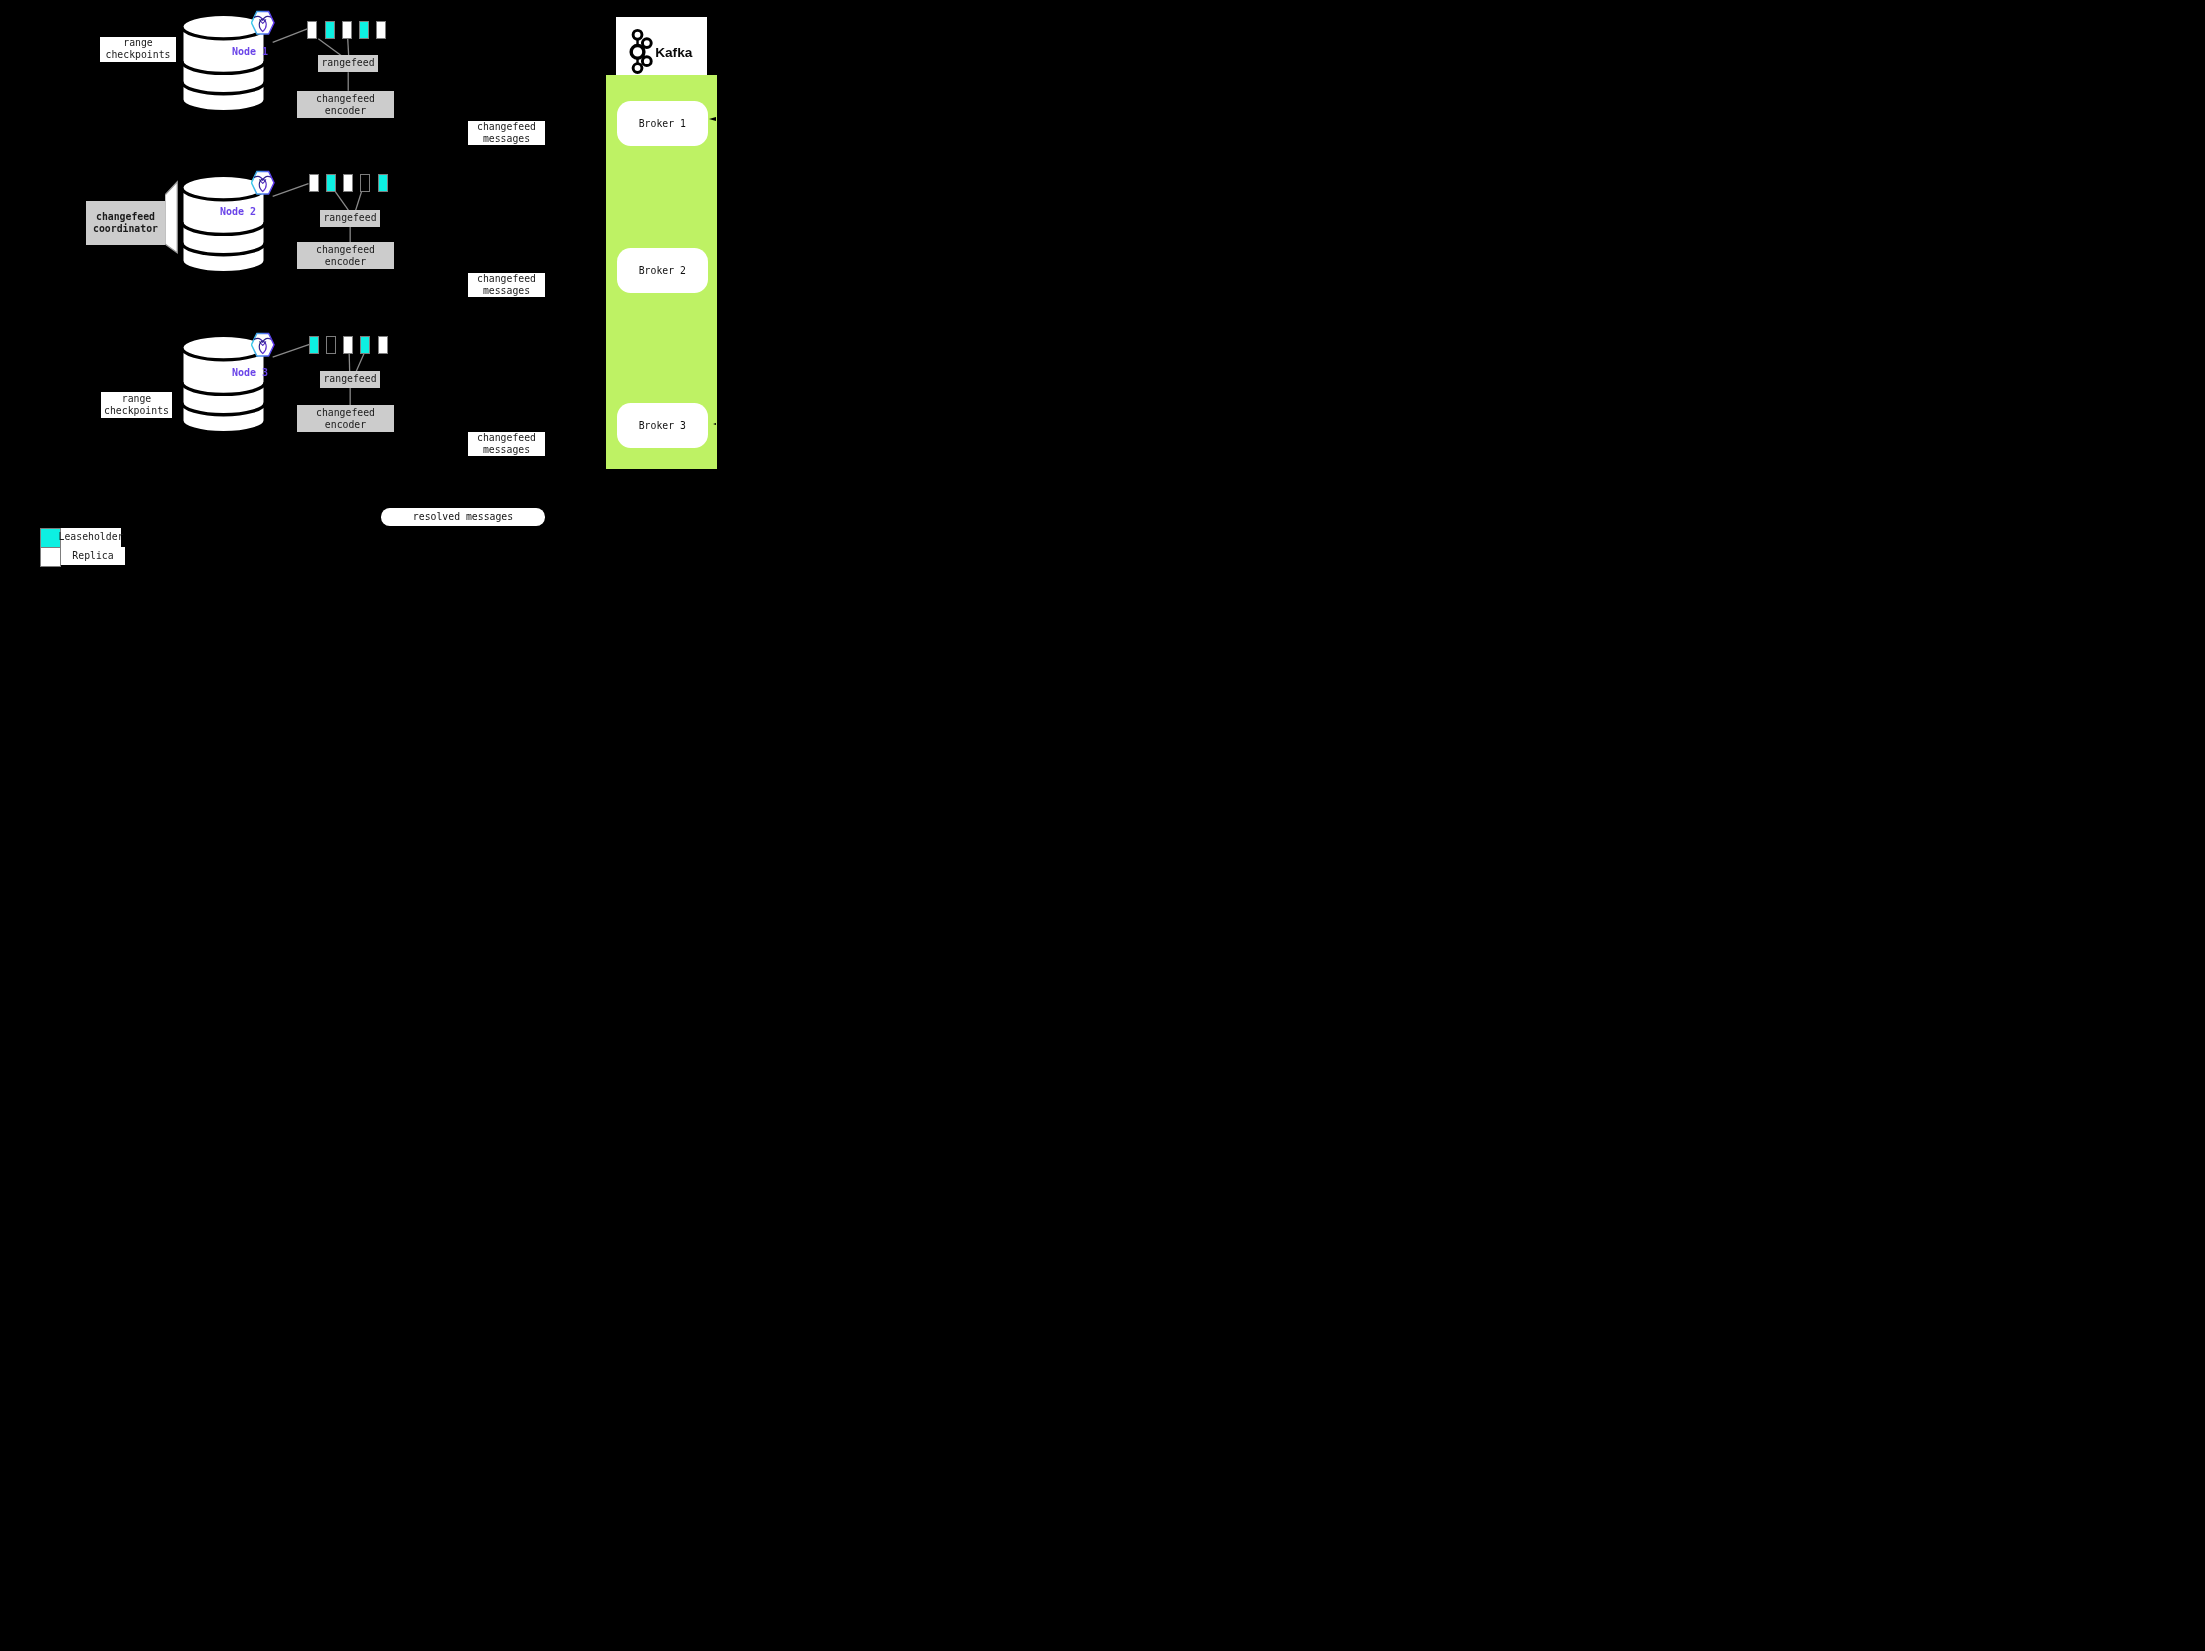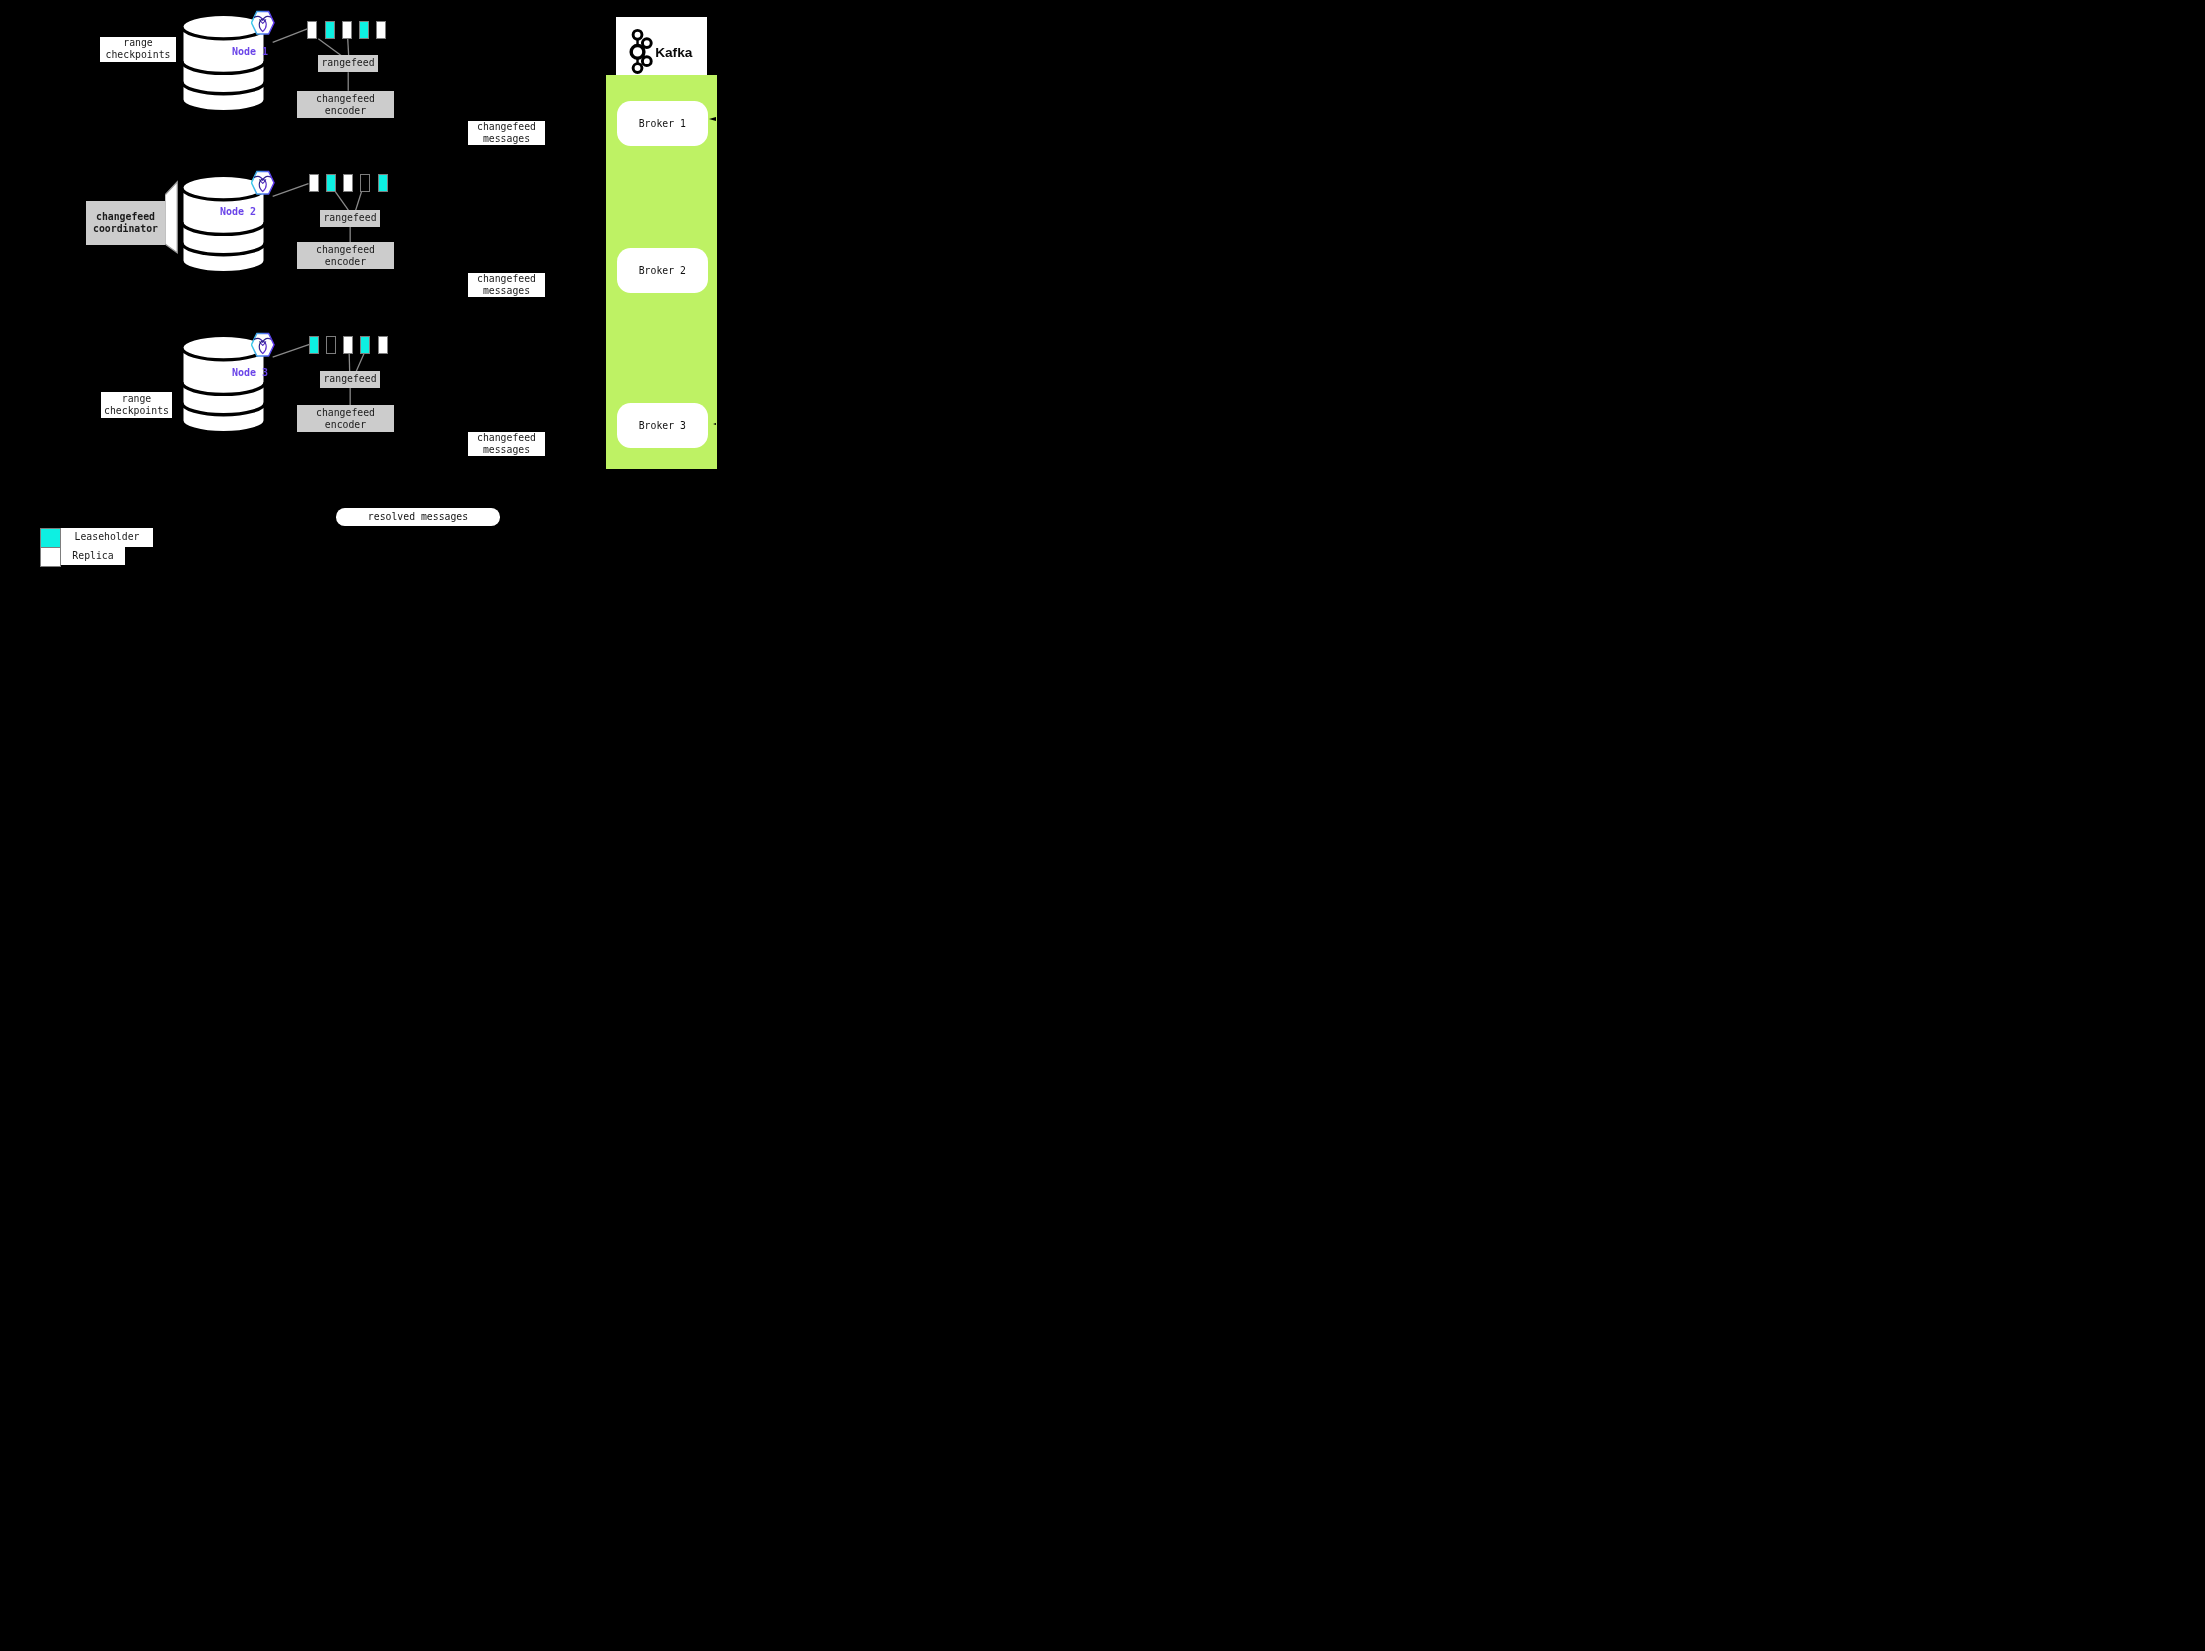--- a/index.html
+++ b/index.html
@@ -16,21 +16,21 @@
   .node-label{font-size:10px;font-weight:bold;color:#6a44e8;text-align:right;width:89px;}
   .sq{position:absolute;width:10.3px;height:17.6px;border:1.5px solid #7d7d7d;box-sizing:border-box;}
   .sq[data-type="leaseholder"]{background:#0df0e2;}
   .sq[data-type="replica"]{background:#ffffff;}
   .sq[data-type="empty"]{background:#000000;}
   .legend-sq{position:absolute;width:21px;height:20px;border:1.5px solid #7d7d7d;box-sizing:border-box;}
   .legend-sq[data-type="leaseholder"]{background:#0df0e2;}
   .legend-sq[data-type="replica"]{background:#ffffff;}
   .broker{position:absolute;left:10.8px;width:91px;height:45px;background:#fff;border-radius:13.7px;
           display:flex;align-items:center;justify-content:center;font-size:9.8px;color:#111;}
-  .pill{background:#fff;border-radius:8.8px;display:flex;align-items:center;justify-content:center;font-size:9.8px;}
+  .pill{background:#fff;border-radius:8.8px;display:flex;align-items:center;justify-content:center;font-size:9.8px;margin-left:45px;}
   .arrow-left{width:0;height:0;border-top:2.9px solid transparent;border-bottom:2.9px solid transparent;border-right:7.4px solid #000;}
   .arrow-left.small{border-top-width:1.5px;border-bottom-width:1.5px;border-right-width:3.9px;}
   .arrow-right{width:0;height:0;border-top:2.5px solid transparent;border-bottom:2.5px solid transparent;border-left:4.9px solid #000;}
 </style>
 </head>
 <body>
 
 <div id="stage">
 
   <svg class="abs" style="left:0;top:0;" width="769" height="576" viewBox="0 0 1568 1174">
@@ -203,18 +203,18 @@
         <span>Broker 3</span>
       </div>
   </div>
 
   <div class="abs arrow-left" style="left:709px;top:117px;"></div>
   <div class="abs arrow-left small" style="left:713px;top:423px;"></div>
 
   <div class="abs pill" style="left:336px;top:508px;width:164px;height:17.6px;">resolved messages</div>
 
   <div class="legend-sq abs" style="left:40px;top:528px;" data-type="leaseholder"></div>
-  <div class="abs whitebox lbl" style="left:61px;top:528px;width:92px;height:18.6px;">Leaseholder</div>
+  <div class="abs whitebox lbl" style="left:61px;top:528px;width:60px;height:18.6px;">Leaseholder</div>
   <div class="legend-sq abs" style="left:40px;top:547px;" data-type="replica"></div>
   <div class="abs whitebox lbl" style="left:61px;top:547px;width:64px;height:18px;">Replica</div>
 
 </div>
 
 
 </body></html>

